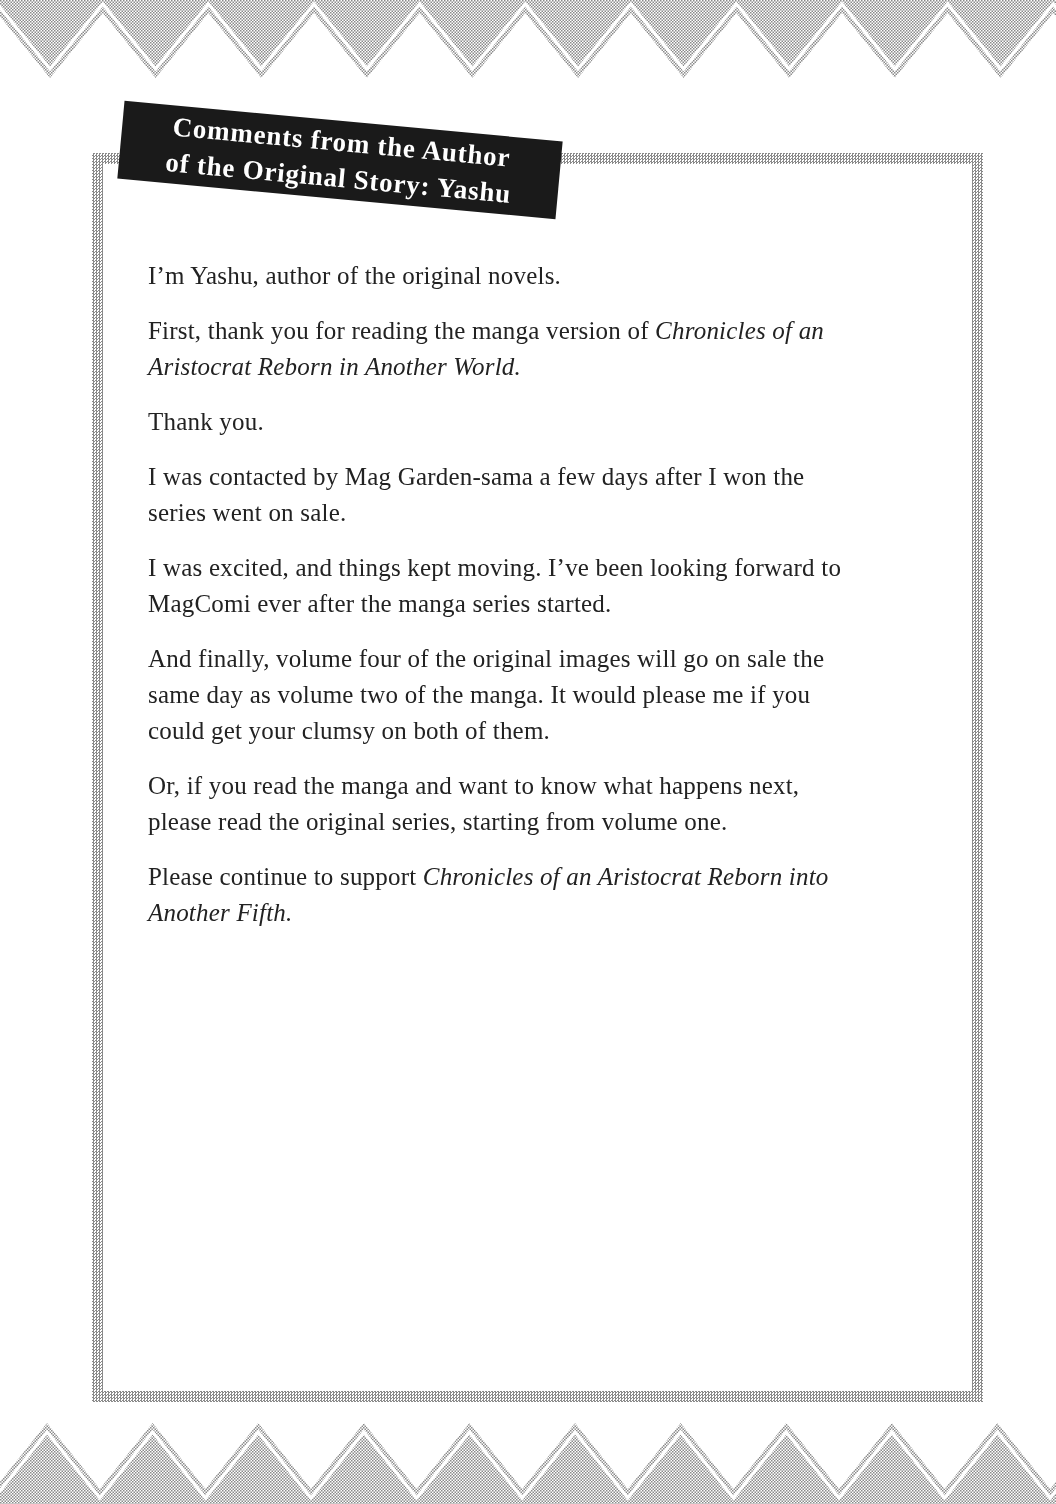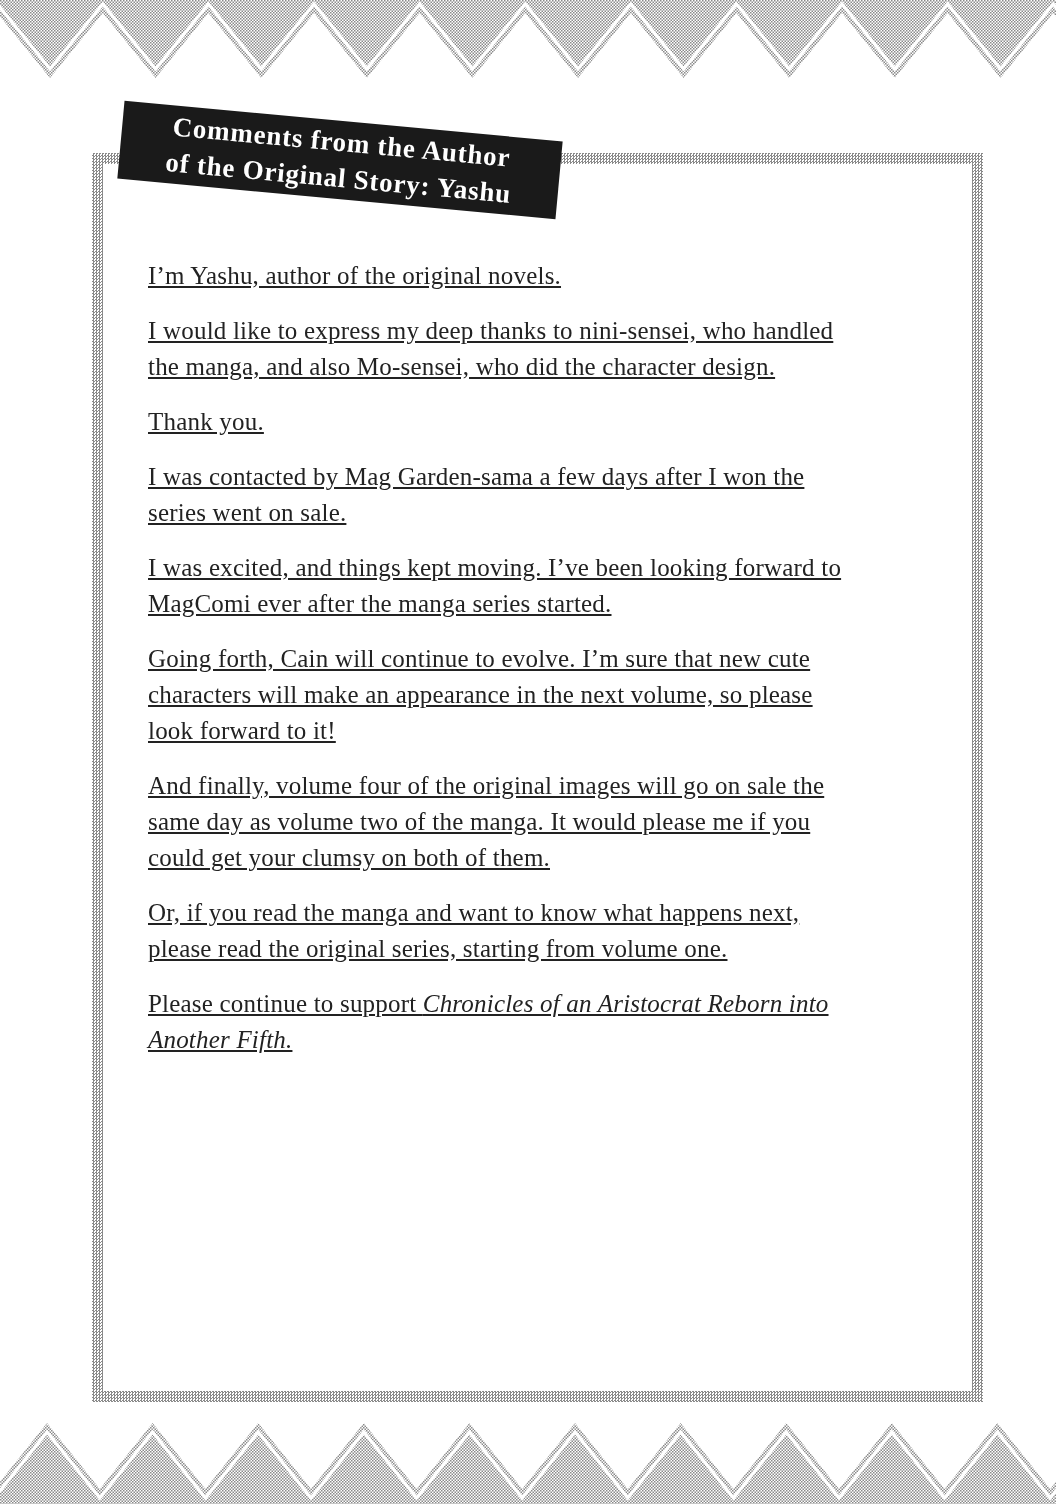--- a/index.html
+++ b/index.html
@@ -34,21 +34,21 @@
     left: 0; top: 0; right: 0;
     padding: 94px 48px 0 45px;
   }
   .para {
     margin: 0 0 19px 0;
     font-size: 25px;
     line-height: 36px;
     letter-spacing: 0.2px;
     color: #222222;
   }
-  .line { display: block; white-space: nowrap; text-decoration: underline; }
+  .line { display: block; white-space: nowrap; }
   .run.it { font-style: italic; }
 
   
   .banner {
     position: absolute;
     left: 120px; top: 121px;
     width: 440px; height: 78px;
     background: #1a1a1a;
     transform: rotate(5.3deg);
     transform-origin: center center;
@@ -94,38 +94,33 @@
   <polyline fill="none" stroke="#ffffff" stroke-width="3.2" points="-60,21.7 -58.6,20 -5.8,86 47,20 99.8,86 152.6,20 205.4,86 258.2,20 311,86 363.8,20 416.6,86 469.4,20 522.2,86 575,20 627.8,86 680.6,20 733.4,86 786.2,20 839,86 891.8,20 944.6,86 997.4,20 1050.2,86 1103,20 1116,36"></polyline>
 </svg>
 
 <div class="content-box">
   <div class="content-inner">
     <div class="article">
         <p class="para">
           <span class="line"><span class="run">I’m Yashu, author of the original novels.</span></span>
         </p>
         <p class="para">
-          <span class="line"><span class="run">I would like to express my deep thanks to nini-sensei, who handled</span></span>
-          <span class="line"><span class="run">the manga, and also Mo-sensei, who did the character design.</span></span>
+          <span class="line"><span class="run">First, thank you for reading the manga version of </span><span class="run it">Chronicles of an</span></span>
+          <span class="line"><span class="run it">Aristocrat Reborn in Another World.</span></span>
         </p>
         <p class="para">
           <span class="line"><span class="run">Thank you.</span></span>
         </p>
         <p class="para">
           <span class="line"><span class="run">I was contacted by Mag Garden-sama a few days after I won the</span></span>
           <span class="line"><span class="run">series went on sale.</span></span>
         </p>
         <p class="para">
           <span class="line"><span class="run">I was excited, and things kept moving. I’ve been looking forward to</span></span>
           <span class="line"><span class="run">MagComi ever after the manga series started.</span></span>
-        </p>
-        <p class="para">
-          <span class="line"><span class="run">Going forth, Cain will continue to evolve. I’m sure that new cute</span></span>
-          <span class="line"><span class="run">characters will make an appearance in the next volume, so please</span></span>
-          <span class="line"><span class="run">look forward to it!</span></span>
         </p>
         <p class="para">
           <span class="line"><span class="run">And finally, volume four of the original images will go on sale the</span></span>
           <span class="line"><span class="run">same day as volume two of the manga. It would please me if you</span></span>
           <span class="line"><span class="run">could get your clumsy on both of them.</span></span>
         </p>
         <p class="para">
           <span class="line"><span class="run">Or, if you read the manga and want to know what happens next,</span></span>
           <span class="line"><span class="run">please read the original series, starting from volume one.</span></span>
         </p>

